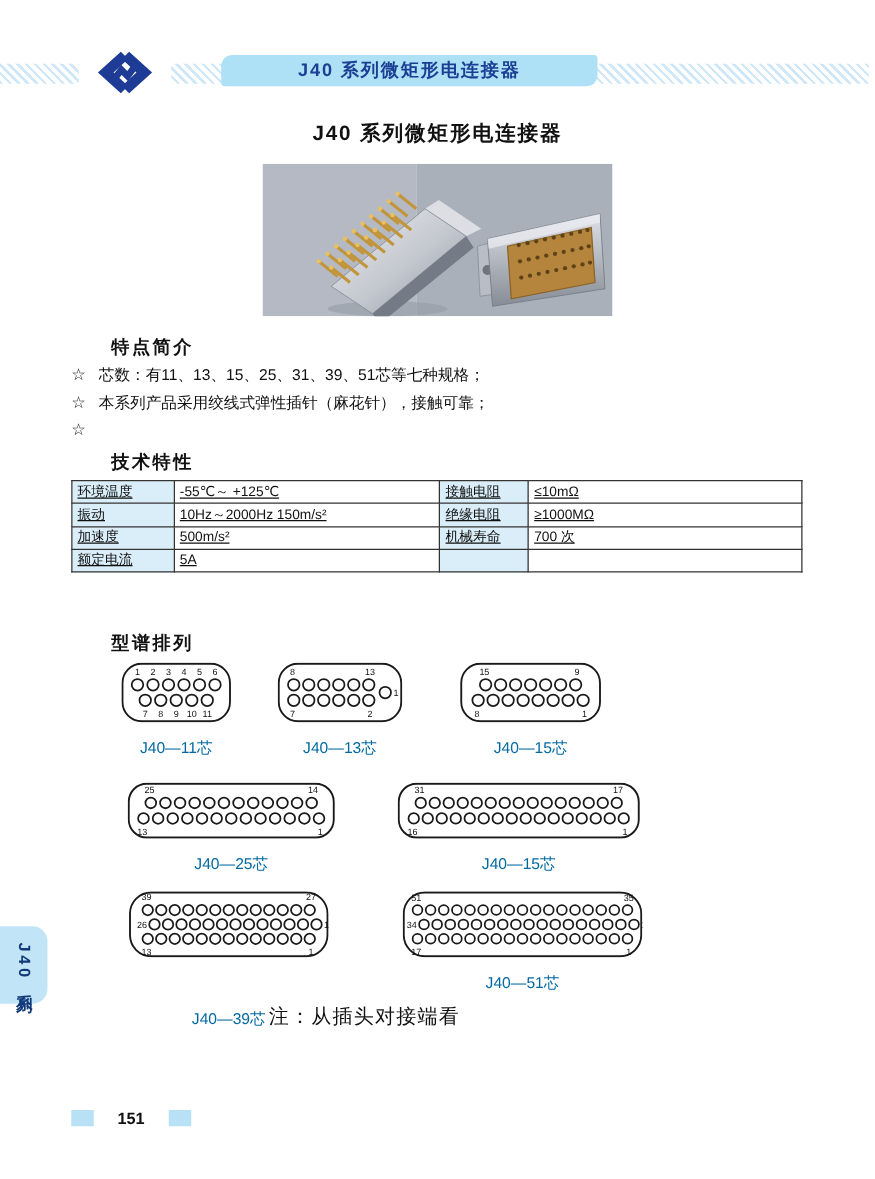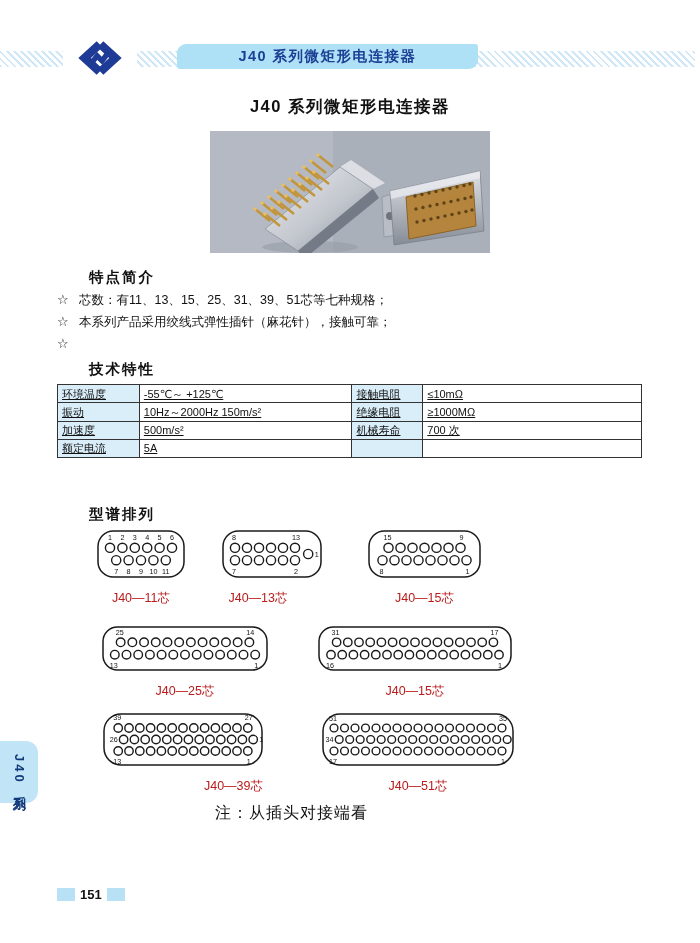--- a/index.html
+++ b/index.html
@@ -22,30 +22,30 @@
   
   .bullets{position:absolute;left:57px;top:292px;width:600px;}
   .bullet-row{display:flex;align-items:flex-start;height:22px;font-size:12.5px;}
   .bullet-row .star{width:22px;font-size:13px;}
   
   table.spec{position:absolute;left:57px;top:384px;width:585px;border-collapse:collapse;
              border:1.5px solid #333;}
   table.spec td{border:1px solid #333;height:17.3px;padding:0 0 0 4px;font-size:11px;line-height:1.1;text-decoration:underline;}
   td.lab{background:#daeef9;}
   
-  .conn-label{position:absolute;text-align:center;font-size:12.5px;color:#b91c1c;}
+  .conn-label{position:absolute;text-align:center;font-size:12.5px;color:#0369a1;}
   .conn-wrap{position:absolute;}
   .note{position:absolute;left:215px;top:803px;font-size:16px;font-weight:normal;letter-spacing:1px;}
   
   .side-tab{position:absolute;left:0;top:741px;width:38px;height:62px;background:#c1e5f7;
             border-radius:0 12px 12px 0;display:flex;align-items:center;justify-content:center;}
   .side-tab span{writing-mode:vertical-rl;text-orientation:mixed;font-size:13px;font-weight:bold;
                  color:#123a7a;letter-spacing:3px;}
   
-  .footer{position:absolute;left:57px;top:887px;display:flex;align-items:center;gap:3px;}
+  .footer{position:absolute;left:57px;top:887px;display:flex;align-items:center;gap:17px;}
   .pg-box{width:18px;height:13px;background:#b9e1f5;}
   .pg-num{font-size:13px;font-weight:bold;padding:0 2px;}
 </style>
 </head>
 <body>
 
 <div class="page">
 
   <div class="hatch"></div>
   <div class="logo-box">
@@ -254,21 +254,21 @@
           <circle cx="25" cy="30.2" r="4.6" fill="#fff" stroke="#1a1a1a" stroke-width="1.4"></circle>
           <circle cx="37" cy="30.2" r="4.6" fill="#fff" stroke="#1a1a1a" stroke-width="1.4"></circle>
           <circle cx="49" cy="30.2" r="4.6" fill="#fff" stroke="#1a1a1a" stroke-width="1.4"></circle>
           <circle cx="61" cy="30.2" r="4.6" fill="#fff" stroke="#1a1a1a" stroke-width="1.4"></circle>
           <circle cx="73" cy="30.2" r="4.6" fill="#fff" stroke="#1a1a1a" stroke-width="1.4"></circle>
           <text x="12" y="43.8" font-size="7.2" fill="#111" text-anchor="middle" font-family="Liberation Sans, DejaVu Sans, sans-serif">7</text>
           <text x="74" y="43.8" font-size="7.2" fill="#111" text-anchor="middle" font-family="Liberation Sans, DejaVu Sans, sans-serif">2</text>
           <circle cx="86.2" cy="24" r="4.6" fill="#fff" stroke="#1a1a1a" stroke-width="1.4"></circle>
           <text x="92.8" y="26.5" font-size="7.2" fill="#111" text-anchor="start" font-family="Liberation Sans, DejaVu Sans, sans-serif">1</text>
         </svg></div>
-      <div class="conn-label" style="left: 208px; top: 590px; width: 100px;">J40—13芯</div>
+      <div class="conn-label" style="left: 222px; top: 590px; width: 100px;">J40—13芯</div>
       <div class="conn-wrap" style="left: 368px; top: 530px;"><svg width="113" height="48">
           <rect x="1" y="1" width="111" height="46" rx="15.36" ry="15.36" fill="#fff" stroke="#1a1a1a" stroke-width="1.5"></rect>
           <circle cx="20.5" cy="17.8" r="4.6" fill="#fff" stroke="#1a1a1a" stroke-width="1.4"></circle>
           <circle cx="32.5" cy="17.8" r="4.6" fill="#fff" stroke="#1a1a1a" stroke-width="1.4"></circle>
           <circle cx="44.5" cy="17.8" r="4.6" fill="#fff" stroke="#1a1a1a" stroke-width="1.4"></circle>
           <circle cx="56.5" cy="17.8" r="4.6" fill="#fff" stroke="#1a1a1a" stroke-width="1.4"></circle>
           <circle cx="68.5" cy="17.8" r="4.6" fill="#fff" stroke="#1a1a1a" stroke-width="1.4"></circle>
           <circle cx="80.5" cy="17.8" r="4.6" fill="#fff" stroke="#1a1a1a" stroke-width="1.4"></circle>
           <circle cx="92.5" cy="17.8" r="4.6" fill="#fff" stroke="#1a1a1a" stroke-width="1.4"></circle>
           <text x="19.5" y="9.700000000000001" font-size="7.2" fill="#111" text-anchor="middle" font-family="Liberation Sans, DejaVu Sans, sans-serif">15</text>
@@ -398,21 +398,21 @@
           <circle cx="80" cy="38" r="4.2" fill="#fff" stroke="#1a1a1a" stroke-width="1.4"></circle>
           <circle cx="90.8" cy="38" r="4.2" fill="#fff" stroke="#1a1a1a" stroke-width="1.4"></circle>
           <circle cx="101.6" cy="38" r="4.2" fill="#fff" stroke="#1a1a1a" stroke-width="1.4"></circle>
           <circle cx="112.39999999999999" cy="38" r="4.2" fill="#fff" stroke="#1a1a1a" stroke-width="1.4"></circle>
           <circle cx="123.19999999999999" cy="38" r="4.2" fill="#fff" stroke="#1a1a1a" stroke-width="1.4"></circle>
           <circle cx="134" cy="38" r="4.2" fill="#fff" stroke="#1a1a1a" stroke-width="1.4"></circle>
           <circle cx="144.8" cy="38" r="4.2" fill="#fff" stroke="#1a1a1a" stroke-width="1.4"></circle>
           <text x="14.199999999999989" y="51.2" font-size="7.2" fill="#111" text-anchor="middle" font-family="Liberation Sans, DejaVu Sans, sans-serif">13</text>
           <text x="145.8" y="51.2" font-size="7.2" fill="#111" text-anchor="middle" font-family="Liberation Sans, DejaVu Sans, sans-serif">1</text>
         </svg></div>
-      <div class="conn-label" style="left: 103px; top: 778px; width: 160px; text-align: right;">J40—39芯</div>
+      <div class="conn-label" style="left: 103px; top: 807px; width: 160px;">J40—39芯</div>
       <div class="conn-wrap" style="left: 322px; top: 713px;"><svg width="192" height="53">
           <rect x="1" y="1" width="190" height="51" rx="16.96" ry="16.96" fill="#fff" stroke="#1a1a1a" stroke-width="1.5"></rect>
           <circle cx="12" cy="15" r="3.9" fill="#fff" stroke="#1a1a1a" stroke-width="1.4"></circle>
           <circle cx="22.5" cy="15" r="3.9" fill="#fff" stroke="#1a1a1a" stroke-width="1.4"></circle>
           <circle cx="33" cy="15" r="3.9" fill="#fff" stroke="#1a1a1a" stroke-width="1.4"></circle>
           <circle cx="43.5" cy="15" r="3.9" fill="#fff" stroke="#1a1a1a" stroke-width="1.4"></circle>
           <circle cx="54" cy="15" r="3.9" fill="#fff" stroke="#1a1a1a" stroke-width="1.4"></circle>
           <circle cx="64.5" cy="15" r="3.9" fill="#fff" stroke="#1a1a1a" stroke-width="1.4"></circle>
           <circle cx="75" cy="15" r="3.9" fill="#fff" stroke="#1a1a1a" stroke-width="1.4"></circle>
           <circle cx="85.5" cy="15" r="3.9" fill="#fff" stroke="#1a1a1a" stroke-width="1.4"></circle>

